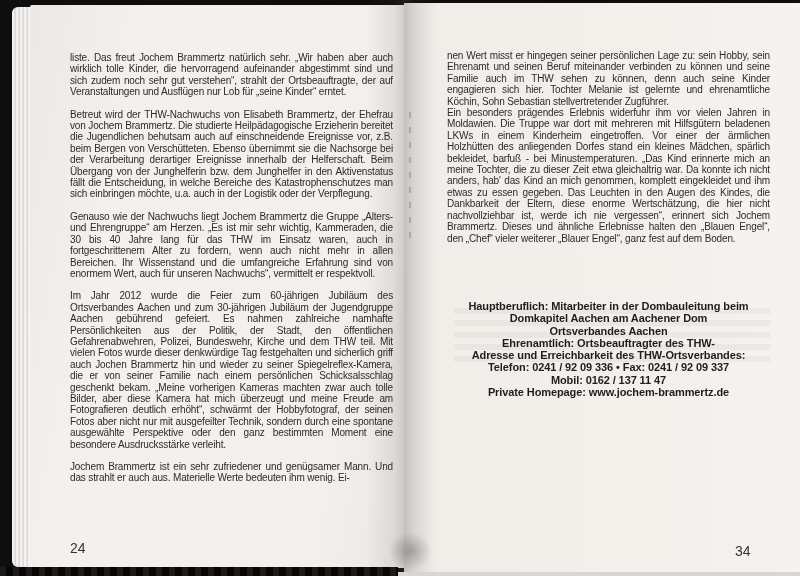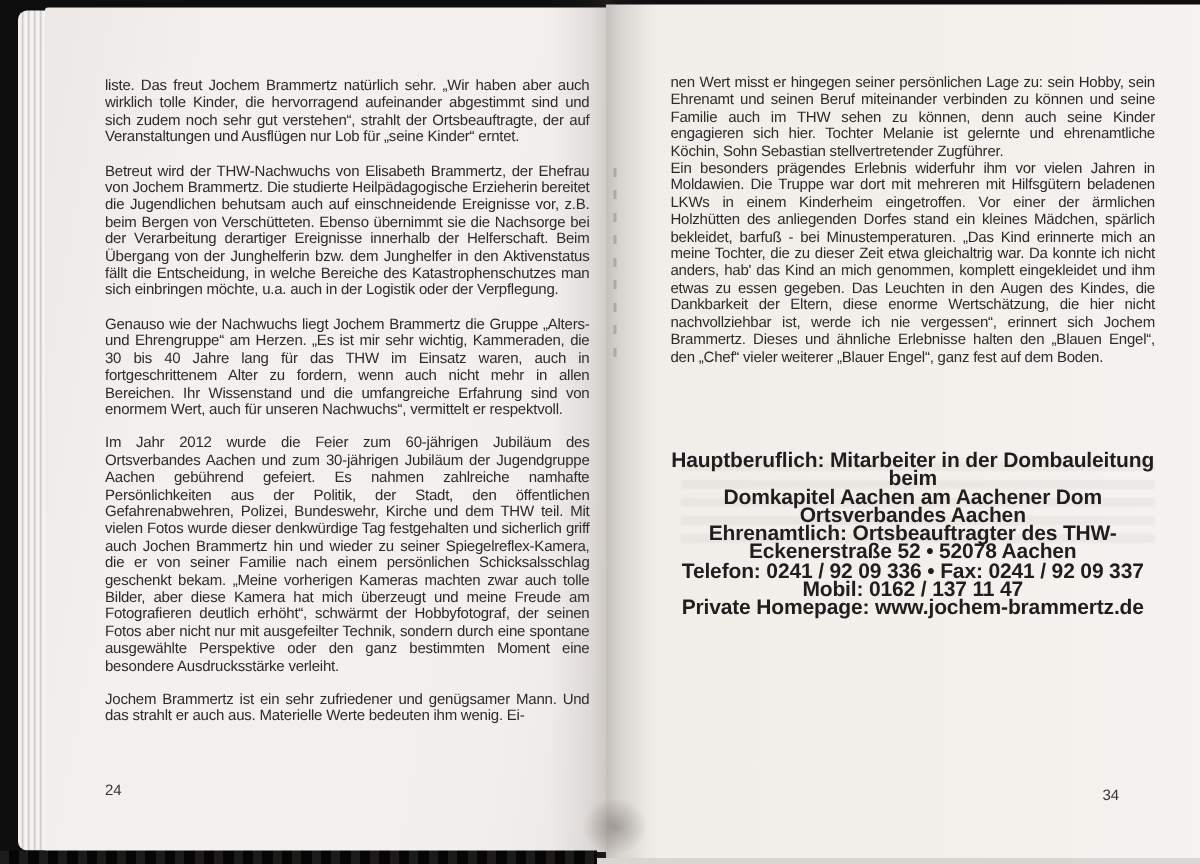--- a/index.html
+++ b/index.html
@@ -73,27 +73,27 @@
   .body-text p { margin:0 0 11px 0; }
   .body-text p.joined { margin-bottom:0; }
   .body-text p.after-joined { margin-bottom:19px; }
   .body-text p.last { margin-bottom:0; }
 
   
   .contact {
     margin-top:56px;
     text-align:center;
     font-weight:bold;
-    font-size:14px;
+    font-size:11px;
     line-height:12.3px;
     letter-spacing:-0.1px;
     color:#1e1e1e;
   }
 
-  .pagenum { position:absolute; font-size:10px; color:#343434; letter-spacing:0; }
+  .pagenum { position:absolute; font-size:14px; color:#343434; letter-spacing:0;margin-top:18px; }
   .page-left .pagenum { left:40px; top:517px; }
   .page-right .pagenum { left:331px; top:522px; }
 
   
   .ghost {
     position:absolute; left:50px; top:305px; width:316px; height:58px;
     background:repeating-linear-gradient(to bottom,
       rgba(130,120,112,0.07) 0 6px, rgba(0,0,0,0) 6px 12px);
     filter:blur(0.6px);
   }
@@ -119,21 +119,21 @@
   <div class="page page-right">
     <div class="ghost"></div>
     <div class="body-text">
       <p class="joined">nen Wert misst er hingegen seiner persönlichen Lage zu: sein Hobby, sein Ehrenamt und seinen Beruf miteinander verbinden zu können und seine Familie auch im THW sehen zu können, denn auch seine Kinder engagieren sich hier. Tochter Melanie ist gelernte und ehrenamtliche Köchin, Sohn Sebastian stellvertretender Zugführer.</p>
       <p class="last">Ein besonders prägendes Erlebnis widerfuhr ihm vor vielen Jahren in Moldawien. Die Truppe war dort mit mehreren mit Hilfsgütern beladenen LKWs in einem Kinderheim eingetroffen. Vor einer der ärmlichen Holzhütten des anliegenden Dorfes stand ein kleines Mädchen, spärlich bekleidet, barfuß - bei Minustemperaturen. „Das Kind erinnerte mich an meine Tochter, die zu dieser Zeit etwa gleichaltrig war. Da konnte ich nicht anders, hab' das Kind an mich genommen, komplett eingekleidet und ihm etwas zu essen gegeben. Das Leuchten in den Augen des Kindes, die Dankbarkeit der Eltern, diese enorme Wertschätzung, die hier nicht nachvollziehbar ist, werde ich nie vergessen“, erinnert sich Jochem Brammertz. Dieses und ähnliche Erlebnisse halten den „Blauen Engel“, den „Chef“ vieler weiterer „Blauer Engel“, ganz fest auf dem Boden.</p>
       <div class="contact">
         <div>Hauptberuflich: Mitarbeiter in der Dombauleitung beim</div>
         <div>Domkapitel Aachen am Aachener Dom</div>
         <div>Ortsverbandes Aachen</div>
         <div>Ehrenamtlich: Ortsbeauftragter des THW-</div>
-        <div>Eckenerstraße 52 • 52078 Aachen</div>
+        <div>Adresse und Erreichbarkeit des THW-Ortsverbandes:</div>
         <div>Telefon: 0241 / 92 09 336 • Fax: 0241 / 92 09 337</div>
         <div>Mobil: 0162 / 137 11 47</div>
         <div>Private Homepage: www.jochem-brammertz.de</div>
       </div>
     </div>
     <div class="pagenum">34</div>
   </div>
 
   <div class="gutter"></div>
   <div class="stitch"></div>

